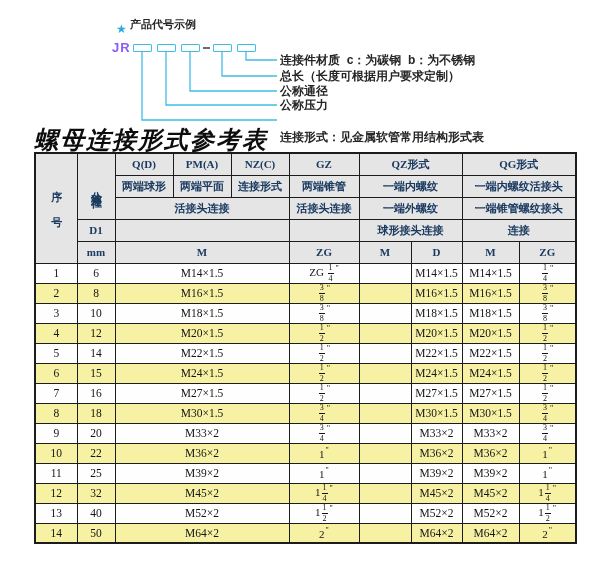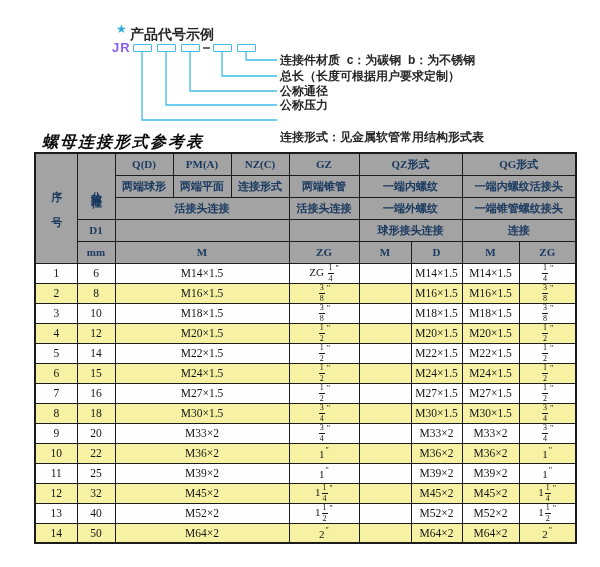--- a/index.html
+++ b/index.html
@@ -2,39 +2,39 @@
 <html><head>
 <meta charset="utf-8">
 <style>
   html,body{margin:0;padding:0;background:#fff;}
   .page{position:relative;width:600px;height:567px;background:#ffffff;overflow:hidden;
         font-family:"Liberation Sans",sans-serif;}
 
   
   .diagram{position:absolute;left:0;top:0;width:600px;height:150px;}
   .star{position:absolute;left:116px;top:22px;font-size:12px;color:#2aaade;line-height:14px;}
-  .diagram-title{position:absolute;left:130px;top:26px;font-size:14px;font-weight:bold;color:#262626;line-height:16px;}
+  .diagram-title{position:absolute;left:130px;top:16px;font-size:11px;font-weight:bold;color:#262626;line-height:16px;}
   .jr{position:absolute;left:112px;top:40px;font-size:13px;font-weight:bold;color:#8b5cf6;letter-spacing:1px;}
   .code-box{position:absolute;top:44px;width:17px;height:6px;border:1.5px solid #3ebde8;border-radius:1px;background:#fff;}
   .cb1{left:133px}.cb2{left:157px}.cb3{left:181px}.cb4{left:213px}.cb5{left:237px}
   .code-dash{position:absolute;left:203px;top:47px;width:7px;height:2px;background:#6a6a6a;}
   .connectors{position:absolute;left:0;top:0;}
   .dlabel{position:absolute;left:280px;height:14px;line-height:14px;font-size:12px;font-weight:bold;
           color:#262626;white-space:pre;}
   .dl1{top:53px}.dl2{top:69px}.dl3{top:84px}.dl4{top:98px}.dl5{top:130px}
 
   
-  .table-title{position:absolute;left:34px;top:124px;margin:8px;font-family:"DejaVu Serif",serif;
-               font-size:16px;font-weight:bold;color:#0d0d0d;letter-spacing:2px;font-style:italic;}
+  .table-title{position:absolute;left:34px;top:124px;margin:0;font-family:"DejaVu Serif",serif;
+               font-size:24px;font-weight:bold;color:#0d0d0d;letter-spacing:2px;font-style:italic;}
 
   
   table.ref{position:absolute;left:34px;top:152px;width:541px;border-collapse:collapse;
             table-layout:fixed;border:2px solid #1c1c1c;font-family:"Liberation Serif",serif;}
   .ref th,.ref td{border:1px solid #1c1c1c;text-align:center;vertical-align:middle;padding:0;overflow:hidden;}
-  .ref thead th{background:#a3a3a3;color:#1a3a60;font-weight:bold;font-size:11px;}
+  .ref thead th{background:#e5e5e5;color:#1a3a60;font-weight:bold;font-size:11px;}
   .ref thead tr{height:22px;}
   .ref tbody tr{height:20px;}
   .ref tbody td{background:#fefefe;color:#141414;font-size:11.5px;}
   .ref tbody tr.alt td{background:#f7f2a3;}
   .vtext{writing-mode:vertical-lr;text-orientation:upright;}
   .seqcell{letter-spacing:26px;font-size:12px;}
   .dncell{letter-spacing:2px;font-size:11px;}
   
   .frac{display:inline-flex;flex-direction:column;vertical-align:middle;line-height:1;margin:0 1px;}
   .fn{font-size:8px;border-bottom:1px solid #141414;padding:0 1px 1px;}

